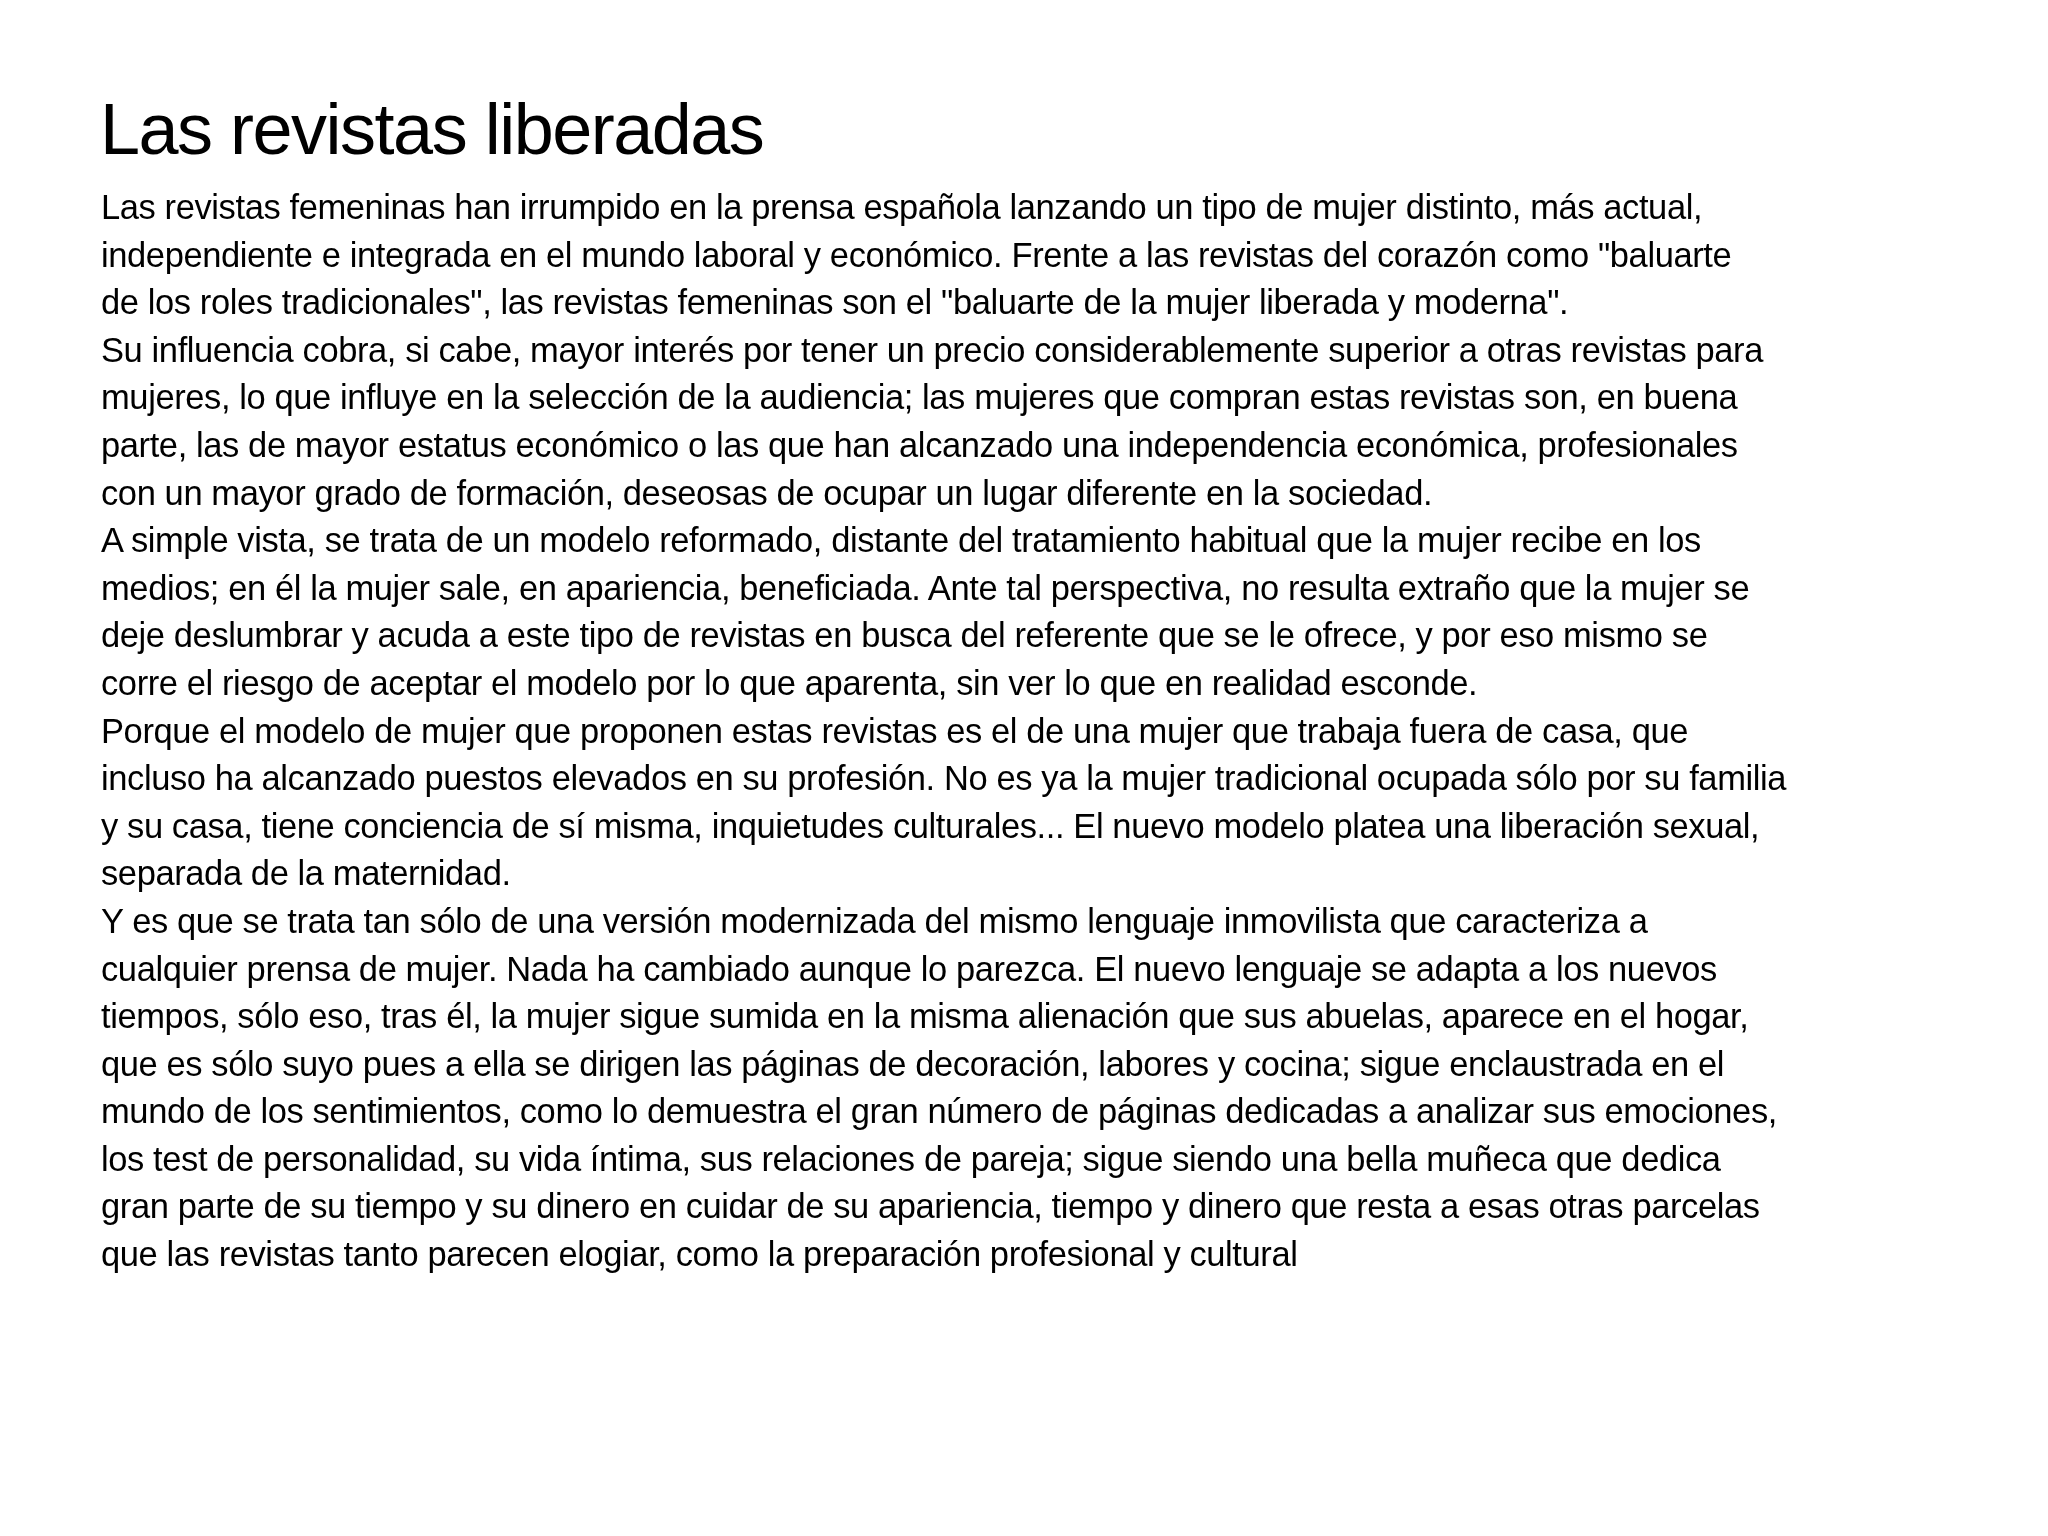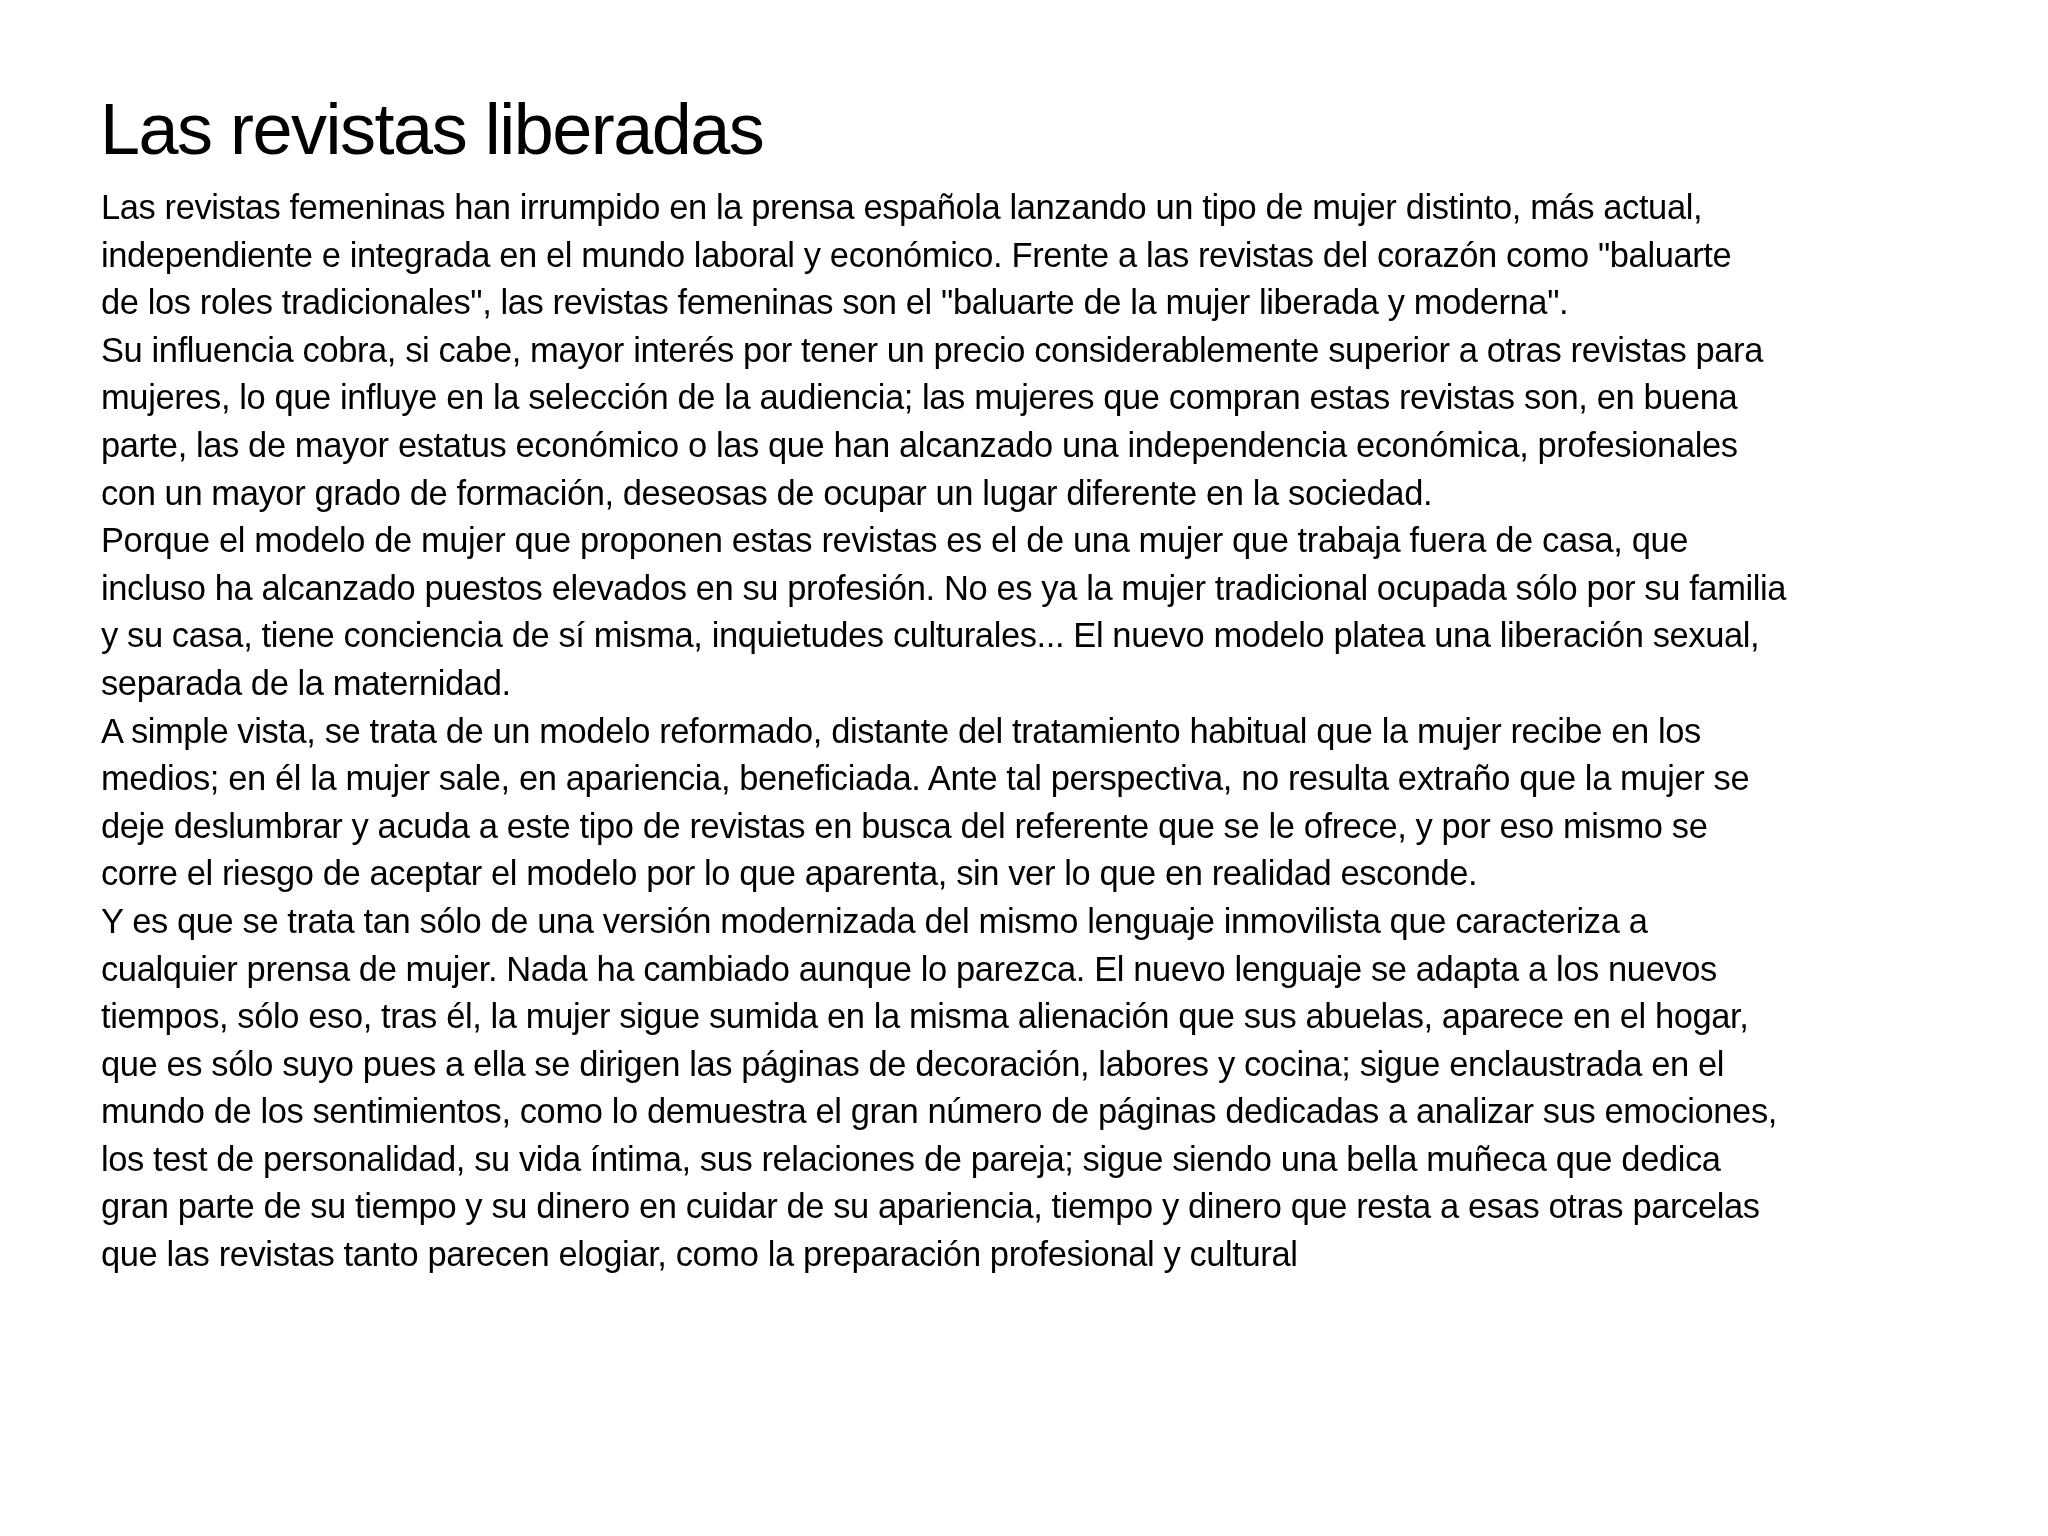--- a/index.html
+++ b/index.html
@@ -51,28 +51,28 @@
   <h1 class="title">Las revistas liberadas</h1>
 
   <div class="body-text">
     <p class="para">Las revistas femeninas han irrumpido en la prensa española lanzando un tipo de mujer distinto, más actual,
 independiente e integrada en el mundo laboral y económico. Frente a las revistas del corazón como "baluarte
 de los roles tradicionales", las revistas femeninas son el "baluarte de la mujer liberada y moderna".</p>
     <p class="para">Su influencia cobra, si cabe, mayor interés por tener un precio considerablemente superior a otras revistas para
 mujeres, lo que influye en la selección de la audiencia; las mujeres que compran estas revistas son, en buena
 parte, las de mayor estatus económico o las que han alcanzado una independencia económica, profesionales
 con un mayor grado de formación, deseosas de ocupar un lugar diferente en la sociedad.</p>
+    <p class="para">A simple vista, se trata de un modelo reformado, distante del tratamiento habitual que la mujer recibe en los
+medios; en él la mujer sale, en apariencia, beneficiada. Ante tal perspectiva, no resulta extraño que la mujer se
+deje deslumbrar y acuda a este tipo de revistas en busca del referente que se le ofrece, y por eso mismo se
+corre el riesgo de aceptar el modelo por lo que aparenta, sin ver lo que en realidad esconde.</p>
     <p class="para">Porque el modelo de mujer que proponen estas revistas es el de una mujer que trabaja fuera de casa, que
 incluso ha alcanzado puestos elevados en su profesión. No es ya la mujer tradicional ocupada sólo por su familia
 y su casa, tiene conciencia de sí misma, inquietudes culturales... El nuevo modelo platea una liberación sexual,
 separada de la maternidad.</p>
-    <p class="para">A simple vista, se trata de un modelo reformado, distante del tratamiento habitual que la mujer recibe en los
-medios; en él la mujer sale, en apariencia, beneficiada. Ante tal perspectiva, no resulta extraño que la mujer se
-deje deslumbrar y acuda a este tipo de revistas en busca del referente que se le ofrece, y por eso mismo se
-corre el riesgo de aceptar el modelo por lo que aparenta, sin ver lo que en realidad esconde.</p>
     <p class="para">Y es que se trata tan sólo de una versión modernizada del mismo lenguaje inmovilista que caracteriza a
 cualquier prensa de mujer. Nada ha cambiado aunque lo parezca. El nuevo lenguaje se adapta a los nuevos
 tiempos, sólo eso, tras él, la mujer sigue sumida en la misma alienación que sus abuelas, aparece en el hogar,
 que es sólo suyo pues a ella se dirigen las páginas de decoración, labores y cocina; sigue enclaustrada en el
 mundo de los sentimientos, como lo demuestra el gran número de páginas dedicadas a analizar sus emociones,
 los test de personalidad, su vida íntima, sus relaciones de pareja; sigue siendo una bella muñeca que dedica
 gran parte de su tiempo y su dinero en cuidar de su apariencia, tiempo y dinero que resta a esas otras parcelas
 que las revistas tanto parecen elogiar, como la preparación profesional y cultural</p>
   </div>
 </div>

